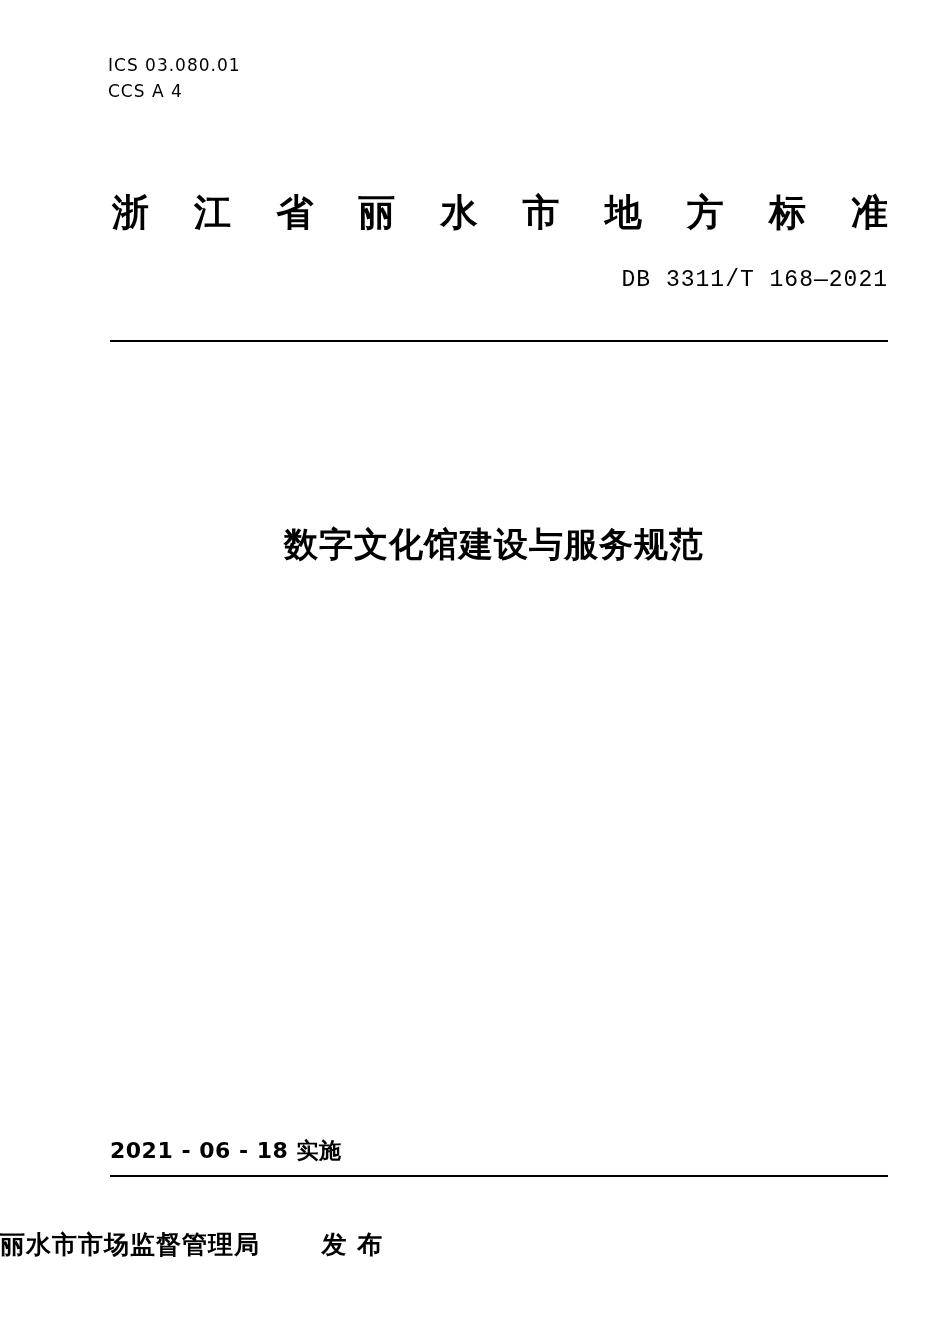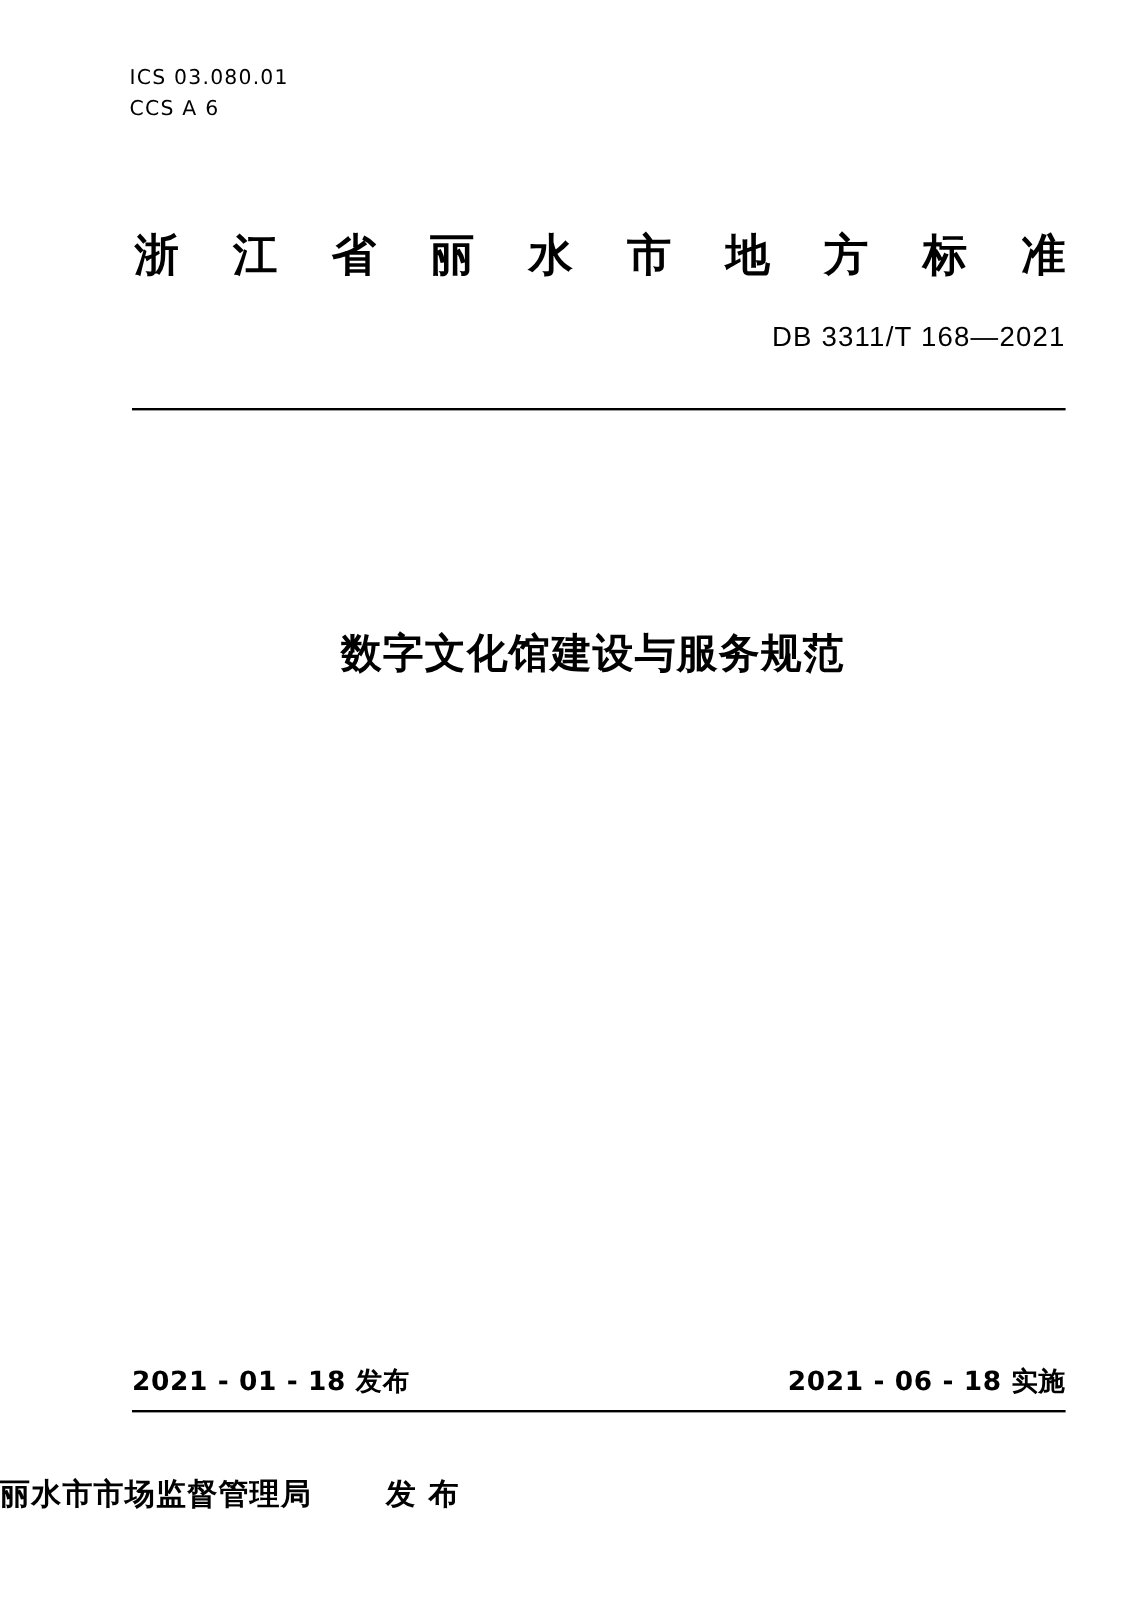--- a/index.html
+++ b/index.html
@@ -56,21 +56,21 @@
     display: flex;
     justify-content: space-between;
   }
   .province-title span { display: inline-block; }
 
   
   .std-number {
     position: absolute;
     right: 62px;
     top: 257px;
-    font-family: Liberation Sans, sans-serif;
+    font-family: Liberation Mono, monospace;
     font-size: 23px;
     letter-spacing: 1px;
   }
 
   
   .rule {
     position: absolute;
     left: 110px;
     right: 62px;
     top: 330px;
@@ -127,21 +127,21 @@
   }
   .issuer .gap { display: inline-block; width: 42px; }
 </style>
 </head>
 <body>
 
 <div class="page">
 
   <div class="ics-block">
     <div class="ics-line">ICS 03.080.01</div>
-    <div class="ics-line">CCS A 6</div>
+    <div class="ics-line">CCS A 4</div>
   </div>
 
 
   <div class="province-title">
     <span>浙</span>
     <span>江</span>
     <span>省</span>
     <span>丽</span>
     <span>水</span>
     <span>市</span>
@@ -151,21 +151,20 @@
     <span>准</span>
   </div>
 
   <div class="std-number">DB 3311/T 168—2021</div>
 
   <div class="rule"></div>
 
   <div class="doc-title">数字文化馆建设与服务规范</div>
 
   <div class="dates-row">
-    <div>2021 - 01 - 18 发布</div>
     <div>2021 - 06 - 18 实施</div>
   </div>
   <div class="dates-rule"></div>
 
   <div class="issuer">
     <span>丽水市市场监督管理局</span>
     <span class="gap"></span>
     <span>发 布</span>
   </div>
 

